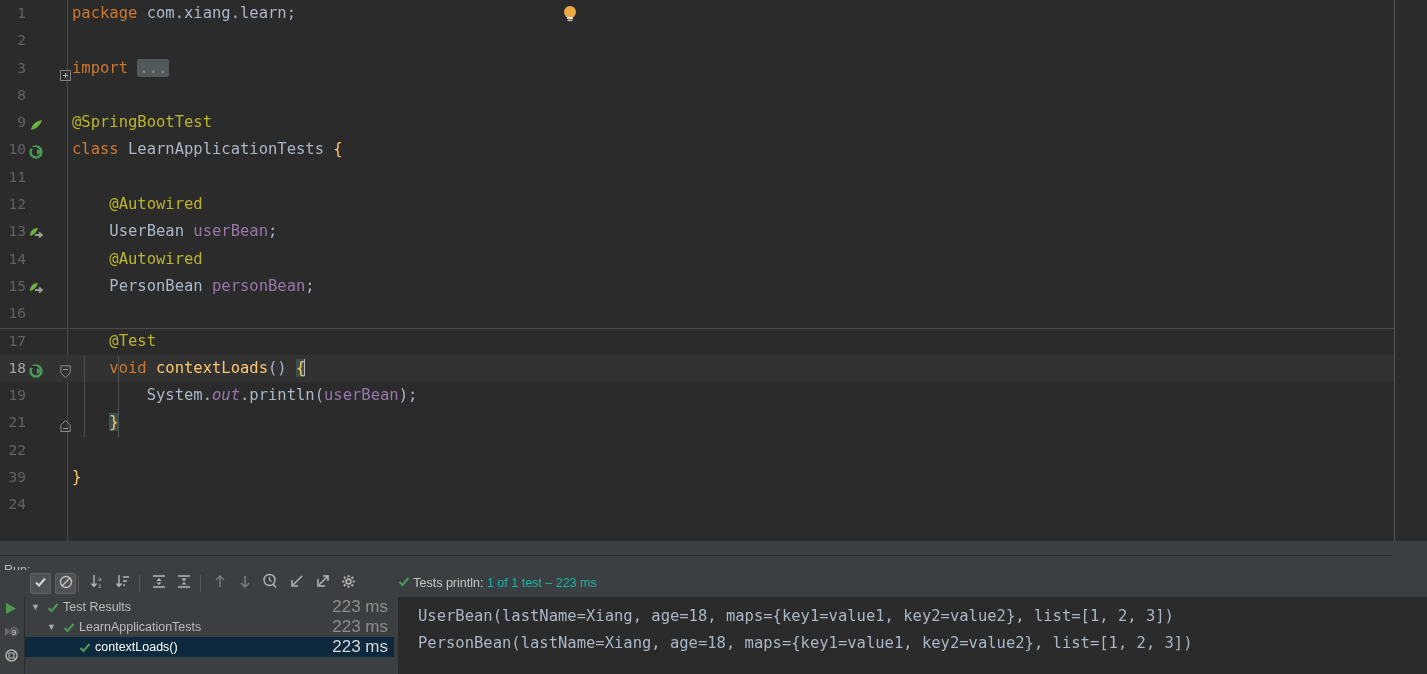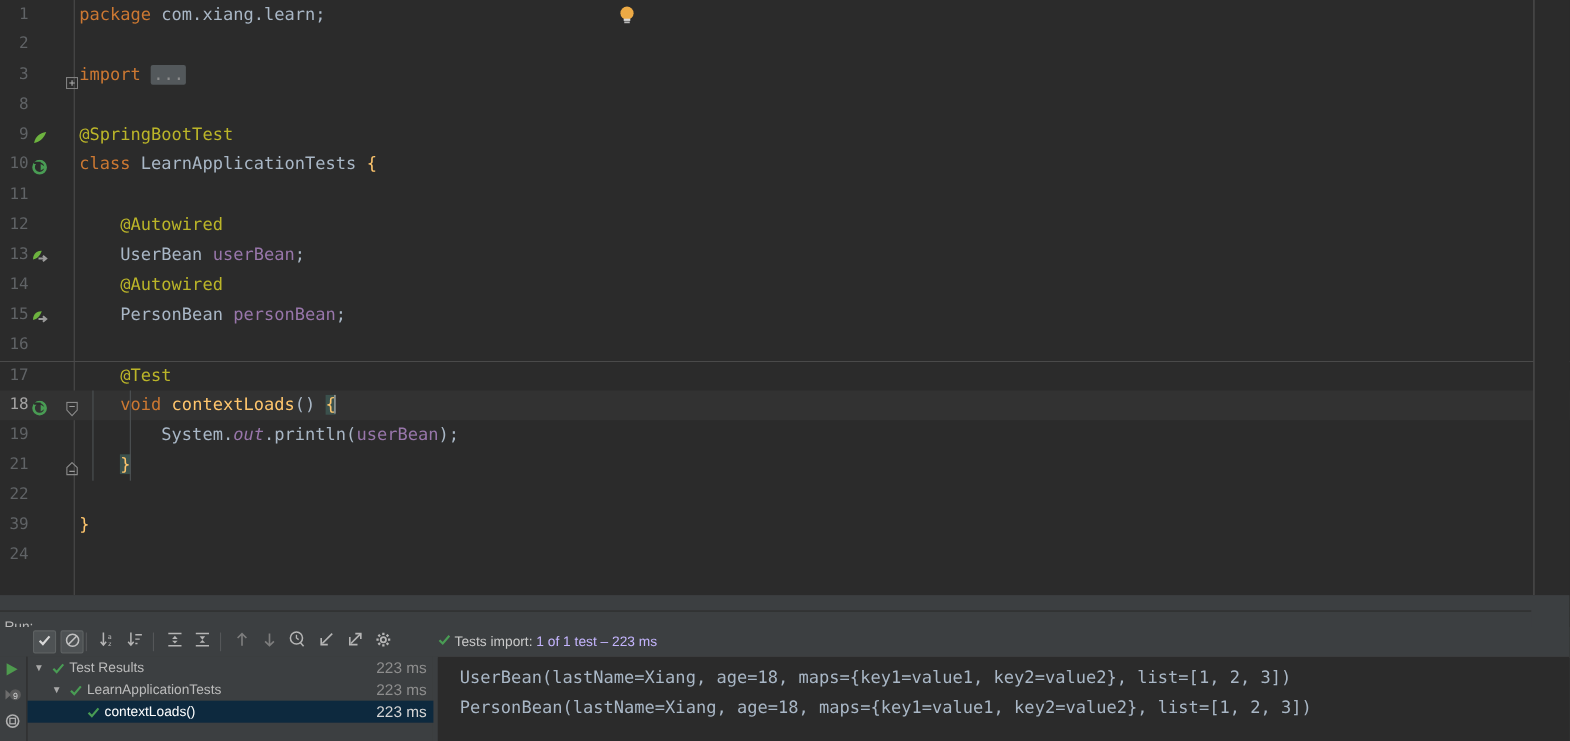--- a/index.html
+++ b/index.html
@@ -94,21 +94,21 @@
     display: flex; align-items: center; justify-content: center;
   }
   .tb-btn.pressed { background: #4e5254; border: 1px solid #5e6263; border-radius: 2px; }
   .tb-sep { position: absolute; top: 5px; width: 1px; height: 17px; background: #555759; }
 
   .status-line {
     position: absolute; left: 398px; top: 29px; height: 27px; line-height: 27px;
     font-family: "Liberation Sans", sans-serif; font-size: 12.5px;
   }
   .st-pass { color: #c9c9c9; }
-  .st-dim { color: #c4b5fd; }
+  .st-dim { color: #14b8a6; }
 
   
   .side-strip {
     position: absolute; left: 0; top: 56px; width: 24px; height: 77px;
     background: #3c3f41;
   }
   .side-ico { position: absolute; left: 3px; width: 18px; height: 18px; }
 
   
   .tree {
@@ -116,21 +116,21 @@
     background: #3c3f41; border-left: 1px solid #2b2b2b;
   }
   .trow {
     position: relative; height: 20px; line-height: 20px; width: 369px;
     font-family: "Liberation Sans", sans-serif; font-size: 12.5px; color: #bbbbbb;
   }
   .trow.sel { background: #0d293e; color: #ffffff; }
   .tw { position: absolute; top: 0; font-size: 9px; color: #a9a9a9; }
   .tchk { position: absolute; top: 0; }
   .tlabel { position: absolute; top: 0; }
-  .tdur { position: absolute; right: 6px; top: 0; color: #8d8d8d; font-size: 14px; }
+  .tdur { position: absolute; right: 6px; top: 0; color: #8d8d8d; font-size: 17px; }
   .trow.sel .tdur { color: #d5d5d5; }
 
   
   .console {
     position: absolute; left: 398px; top: 56px; width: 1029px; height: 77px;
     background: #2b2b2b; padding: 6px 0 0 20px;
   }
   .cline {
     height: 27px; line-height: 27px; white-space: pre;
     font-family: "DejaVu Sans Mono", monospace; font-size: 15.5px; color: #a9b7c6;
@@ -296,21 +296,21 @@
         <div class="tb-sep" style="left: 139px;"></div>
         <div class="tb-sep" style="left: 200px;"></div>
       </div>
 
     <div class="status-line">
       <span>
         <svg width="12" height="12" viewBox="0 0 12 12" style="vertical-align:-1px">
           <path d="M1.5 6 L4.5 9 L10.5 2" stroke="#499c54" stroke-width="2" fill="none"></path>
         </svg>
       </span>
-      <span class="st-pass">Tests import:</span>
+      <span class="st-pass">Tests println:</span>
       <span class="st-dim">1 of 1 test – 223 ms</span>
     </div>
 
     <div class="side-strip" id="side-strip">
         <div class="side-ico" style="top: 4px;"><span><svg width="15" height="15" viewBox="0 0 15 15">
               <path d="M3 2 L13 7.5 L3 13 Z" fill="#4e9a4e"></path>
             </svg></span></div>
         <div class="side-ico" style="top: 27px;"><span><svg width="17" height="15" viewBox="0 0 17 15">
               <path d="M2 3 L7 7.5 L2 12 Z" fill="#6c6c6c"></path>
               <circle cx="11" cy="7.5" r="5" fill="#5a5a5a"></circle>

